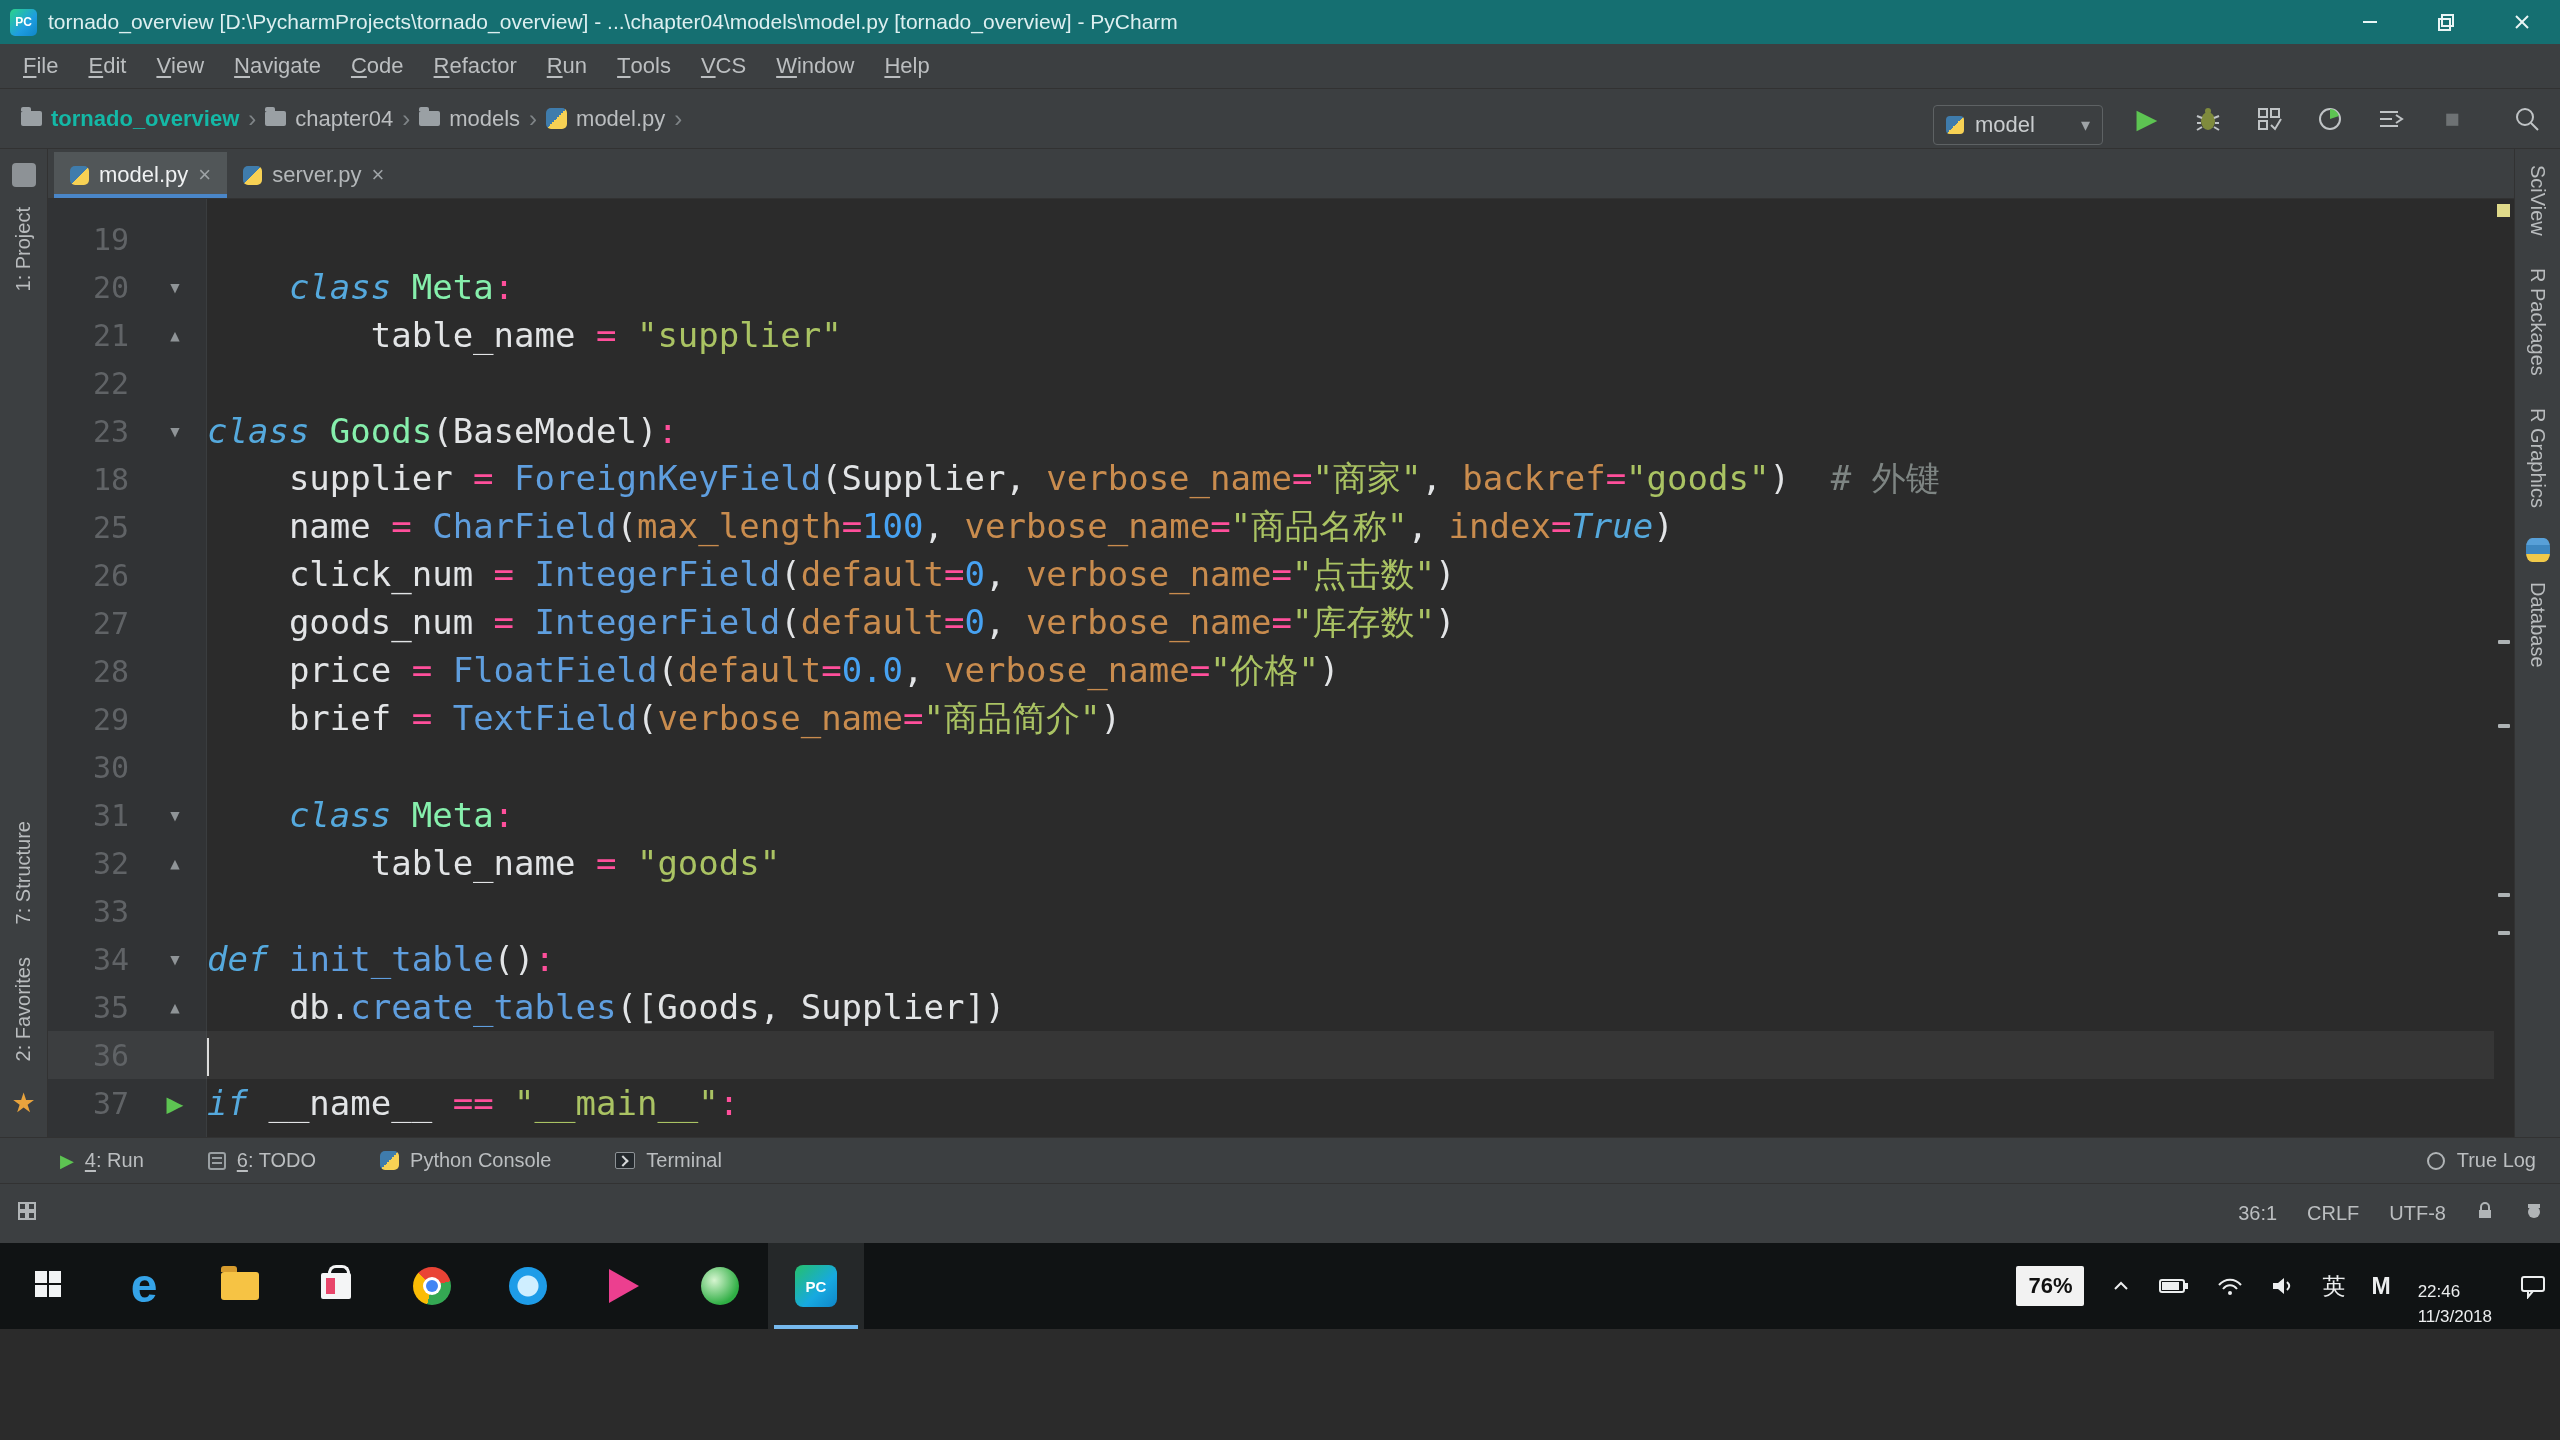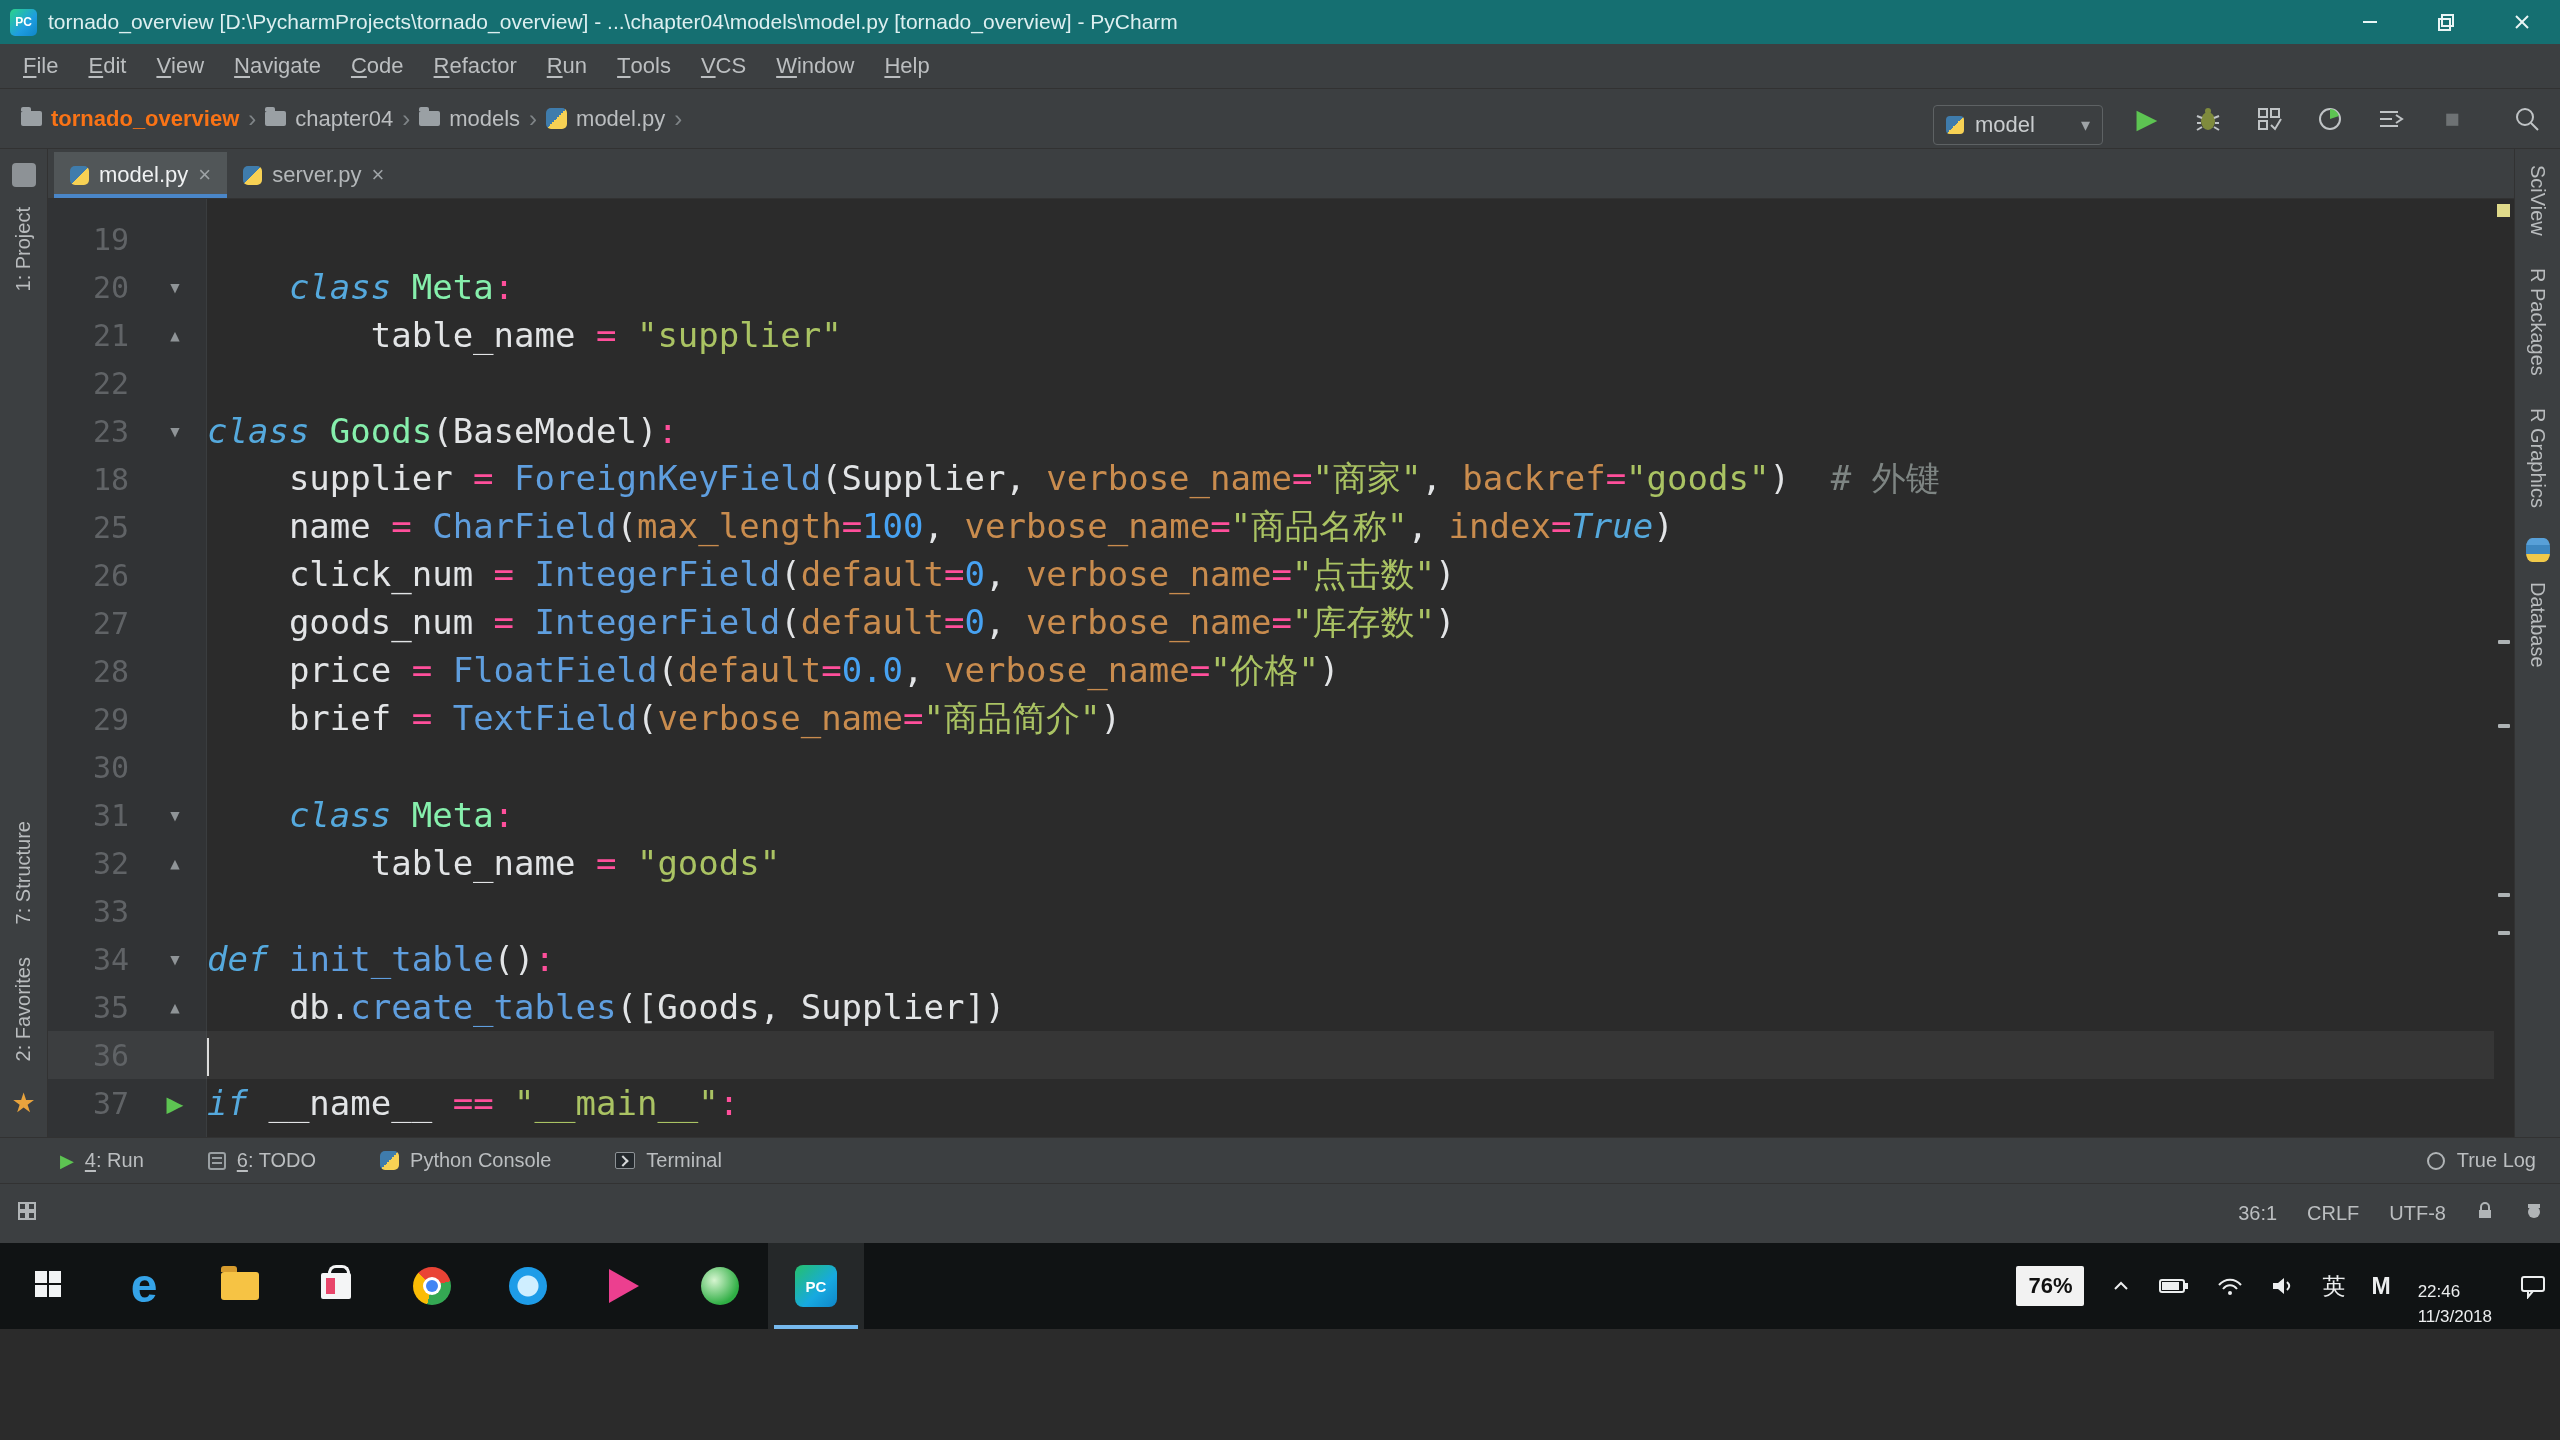--- a/index.html
+++ b/index.html
@@ -24,21 +24,21 @@
              display:flex; align-items:center; font-size:22px; padding-left:8px; color:#bbbec0; }
   .menu-item { padding:0 15px; height:100%; display:flex; align-items:center; }
   u { text-decoration:underline; text-underline-offset:3px; }
 
   
   .navbar { flex:0 0 60px; background:#3c3f41; border-bottom:1px solid #323232;
             display:flex; align-items:center; justify-content:space-between;
             padding:0 16px 0 18px; font-size:22px; }
   .breadcrumbs { display:flex; align-items:center; }
   .crumb { display:flex; align-items:center; gap:9px; padding:0 3px; color:#bbbec0; }
-  .crumb.bold span[data-bind] { color:#f97316; font-weight:bold; }
+  .crumb.bold span[data-bind] { color:#14b8a6; font-weight:bold; }
   .crumb-sep { color:#7f8487; margin:0 6px; font-size:24px; }
   .icon-folder { width:21px; height:15px; background:#9aa0a4; border-radius:2px; position:relative; display:inline-block; }
   .icon-folder::before { content:""; position:absolute; top:-4px; left:0; width:10px; height:4px;
                          background:#9aa0a4; border-radius:2px 2px 0 0; }
   .icon-python { width:21px; height:21px; border-radius:5px; display:inline-block;
                  background:linear-gradient(135deg,#3f7cac 0 50%,#f7d154 50% 100%); }
   .icon-python.sm { width:19px; height:19px; }
   .run-controls { display:flex; align-items:center; gap:27px; }
   .run-config { display:flex; align-items:center; gap:11px; height:40px; min-width:170px;
                 border:1px solid #5e6264; border-radius:4px; padding:0 12px; color:#c9ccce;margin-top:12px; }

